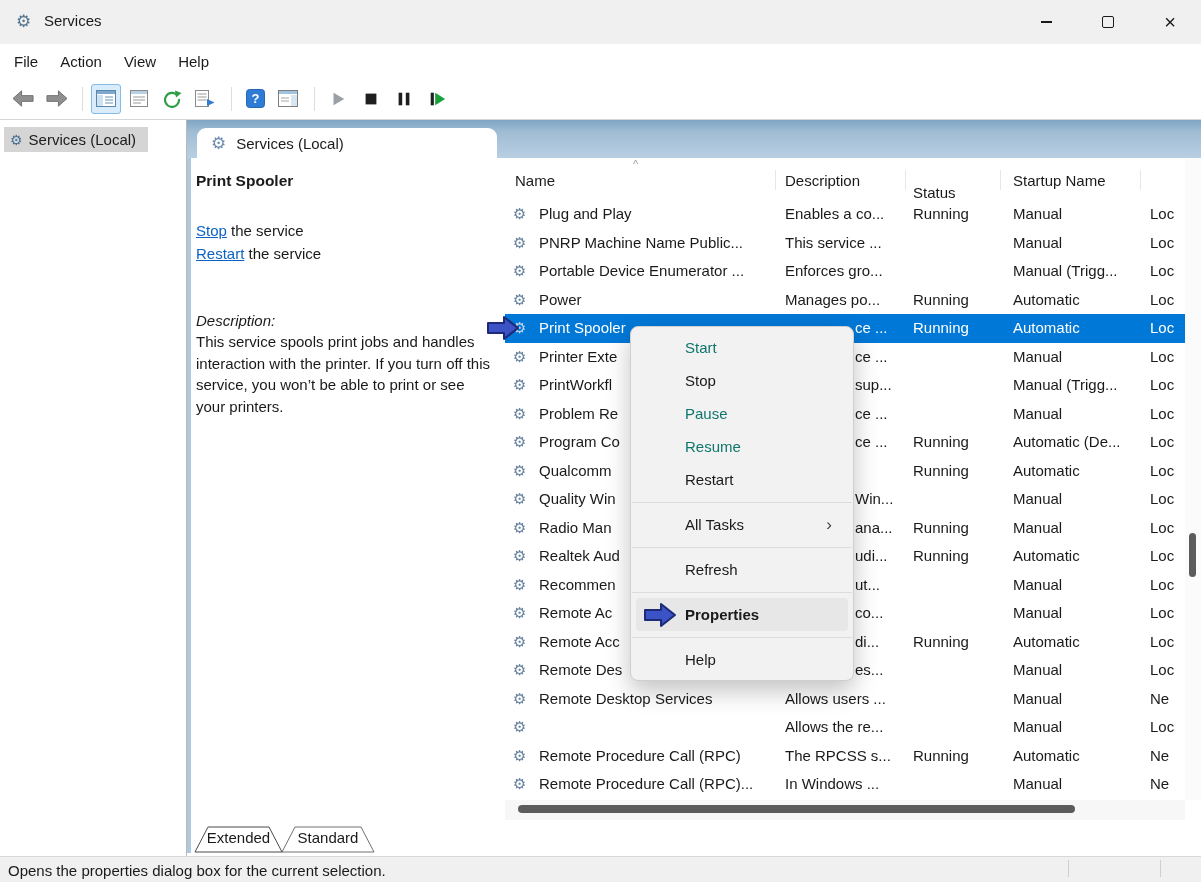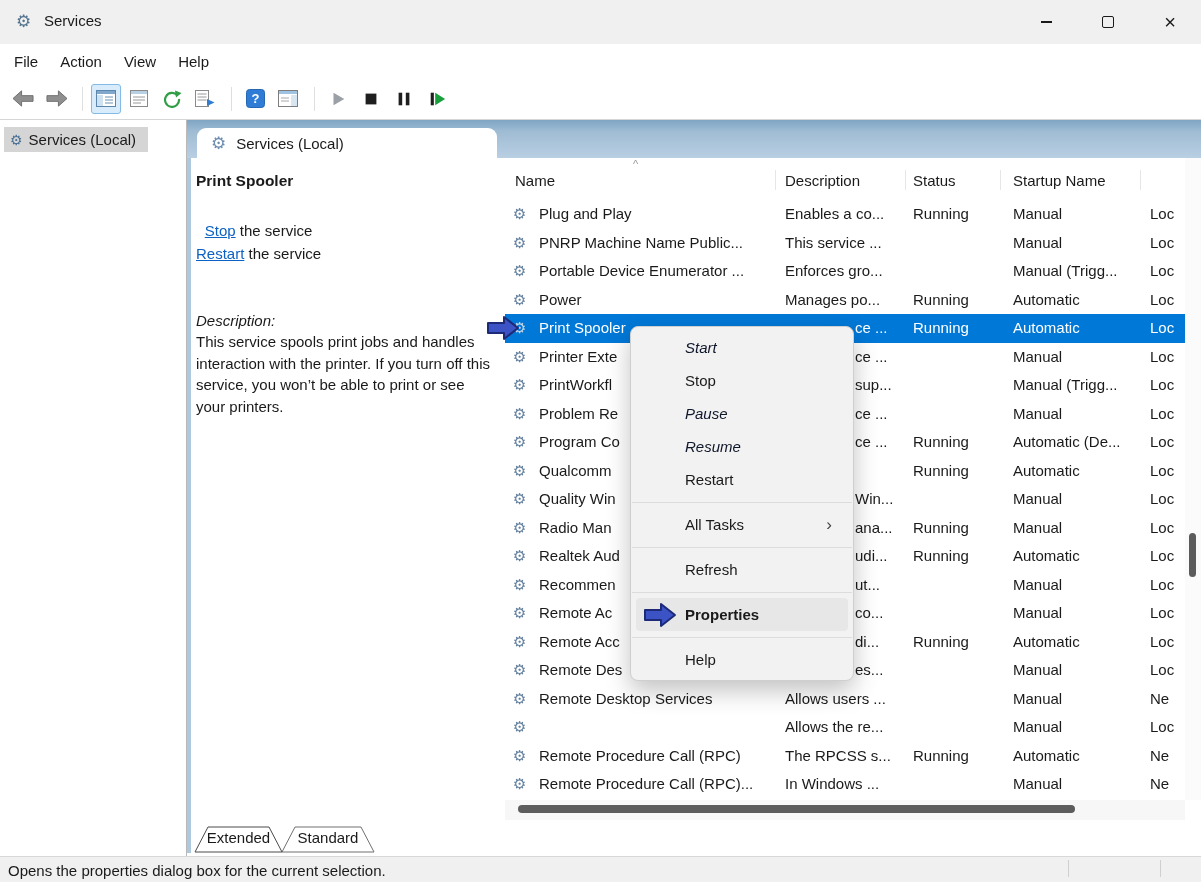--- a/index.html
+++ b/index.html
@@ -34,30 +34,30 @@
   
   .main-header{position:absolute;left:187px;top:120px;width:1014px;height:38px;background:linear-gradient(180deg,#7fa5c4 0%,#9fbcd4 30%,#b9cfe2 100%);}
   .header-tab{position:absolute;left:10px;top:8px;width:300px;height:30px;background:#fff;border-radius:9px 9px 0 0;display:flex;align-items:center;}
   .header-gear{font-family:"DejaVu Sans",sans-serif;font-size:17px;color:#6d8db0;margin:0 10px 0 14px;}
   .left-strip{position:absolute;left:187px;top:158px;width:4px;height:695px;background:#aec8dd;}
 
   
   .content{position:absolute;left:191px;top:158px;width:1010px;height:668px;background:#fff;border-bottom:1px solid #a8a8a8;}
   .svc-title{position:absolute;left:5px;top:14px;font-weight:bold;font-size:15.5px;}
   .svc-links{position:absolute;left:5px;top:64px;}
-  .svc-link-line{height:23px;text-align:center;}
+  .svc-link-line{height:23px;}
   .svc-link{color:#0b62c4;text-decoration:underline;cursor:pointer;}
   .svc-desc-label{position:absolute;left:5px;top:154px;font-style:italic;}
   .svc-desc{position:absolute;left:5px;top:173px;width:300px;line-height:21.5px;}
 
   
   .list{position:absolute;left:505px;top:158px;width:696px;height:668px;z-index:2;}
   .list-header{position:absolute;left:0;top:0;width:680px;height:40px;background:#fff;}
   .col-h{position:absolute;top:0;height:40px;line-height:46px;white-space:nowrap;}
-  .col-0{left:10px;} .col-1{left:280px;} .col-2{left:408px;} .col-3{left:508px;} .col-4{left:682px;text-decoration:underline;}
+  .col-0{left:10px;} .col-1{left:280px;} .col-2{left:408px;margin-top:12px;} .col-3{left:508px;} .col-4{left:682px;text-decoration:underline;}
   .sort-caret{position:absolute;left:128px;top:0;font-size:11px;color:#9a9a9a;}
   .colsep{position:absolute;top:12px;width:1px;height:20px;background:#e6e6e6;}
   .cs0{left:270px;}.cs1{left:400px;}.cs2{left:495px;}.cs3{left:635px;}
   .list-body{position:absolute;left:0;top:42px;width:680px;}
   .lrow{position:relative;height:28.5px;width:680px;}
   .lrow.selected{background:#0078d7;color:#fff;}
   .gear{position:absolute;left:8px;top:0;height:100%;line-height:28.5px;font-size:15px;color:#64809e;font-family:"DejaVu Sans",sans-serif;}
   .lrow.selected .gear{color:#c7d8ea;}
   .cell{position:absolute;top:0;height:100%;line-height:28.5px;white-space:nowrap;overflow:hidden;}
   .c-name{left:34px;width:240px;}
@@ -67,21 +67,21 @@
   .c-startup{left:508px;width:132px;}
   .c-log{left:645px;width:38px;}
   .vscroll{position:absolute;left:680px;top:0;width:16px;height:642px;background:#fbfbfb;}
   .vthumb{position:absolute;left:4px;top:375px;width:7px;height:44px;background:#5c5c5c;border-radius:4px;}
   .hscroll{position:absolute;left:0;top:642px;width:680px;height:20px;background:#f7f7f7;}
   .hthumb{position:absolute;left:13px;top:5px;width:557px;height:8px;background:#5c5c5c;border-radius:4px;}
 
   
   .context-menu{position:absolute;left:630px;top:326px;width:222px;background:#f2f2f2;border:1px solid #cfcfcf;border-radius:8px;box-shadow:0 10px 24px rgba(0,0,0,.24);padding:4px 0;z-index:10;}
   .cmenu-item{height:33px;line-height:33px;margin:0 5px;padding-left:49px;border-radius:4px;position:relative;}
-  .cmenu-item.disabled{color:#0f172a;font-style:italic;}
+  .cmenu-item.disabled{color:#0f766e;}
   .cmenu-item.bold{font-weight:bold;}
   .cmenu-item.highlighted{background:#e7e7e7;}
   .menu-sep{height:1px;background:#dcdcdc;margin:5.5px 1px;}
   .chevron{position:absolute;right:16px;top:0;font-size:17px;color:#444;font-weight:normal;}
 
   
   .arrow{position:absolute;z-index:11;}
   .arrow1{left:485px;top:314px;}
   .arrow2{left:641px;top:601px;}
 

